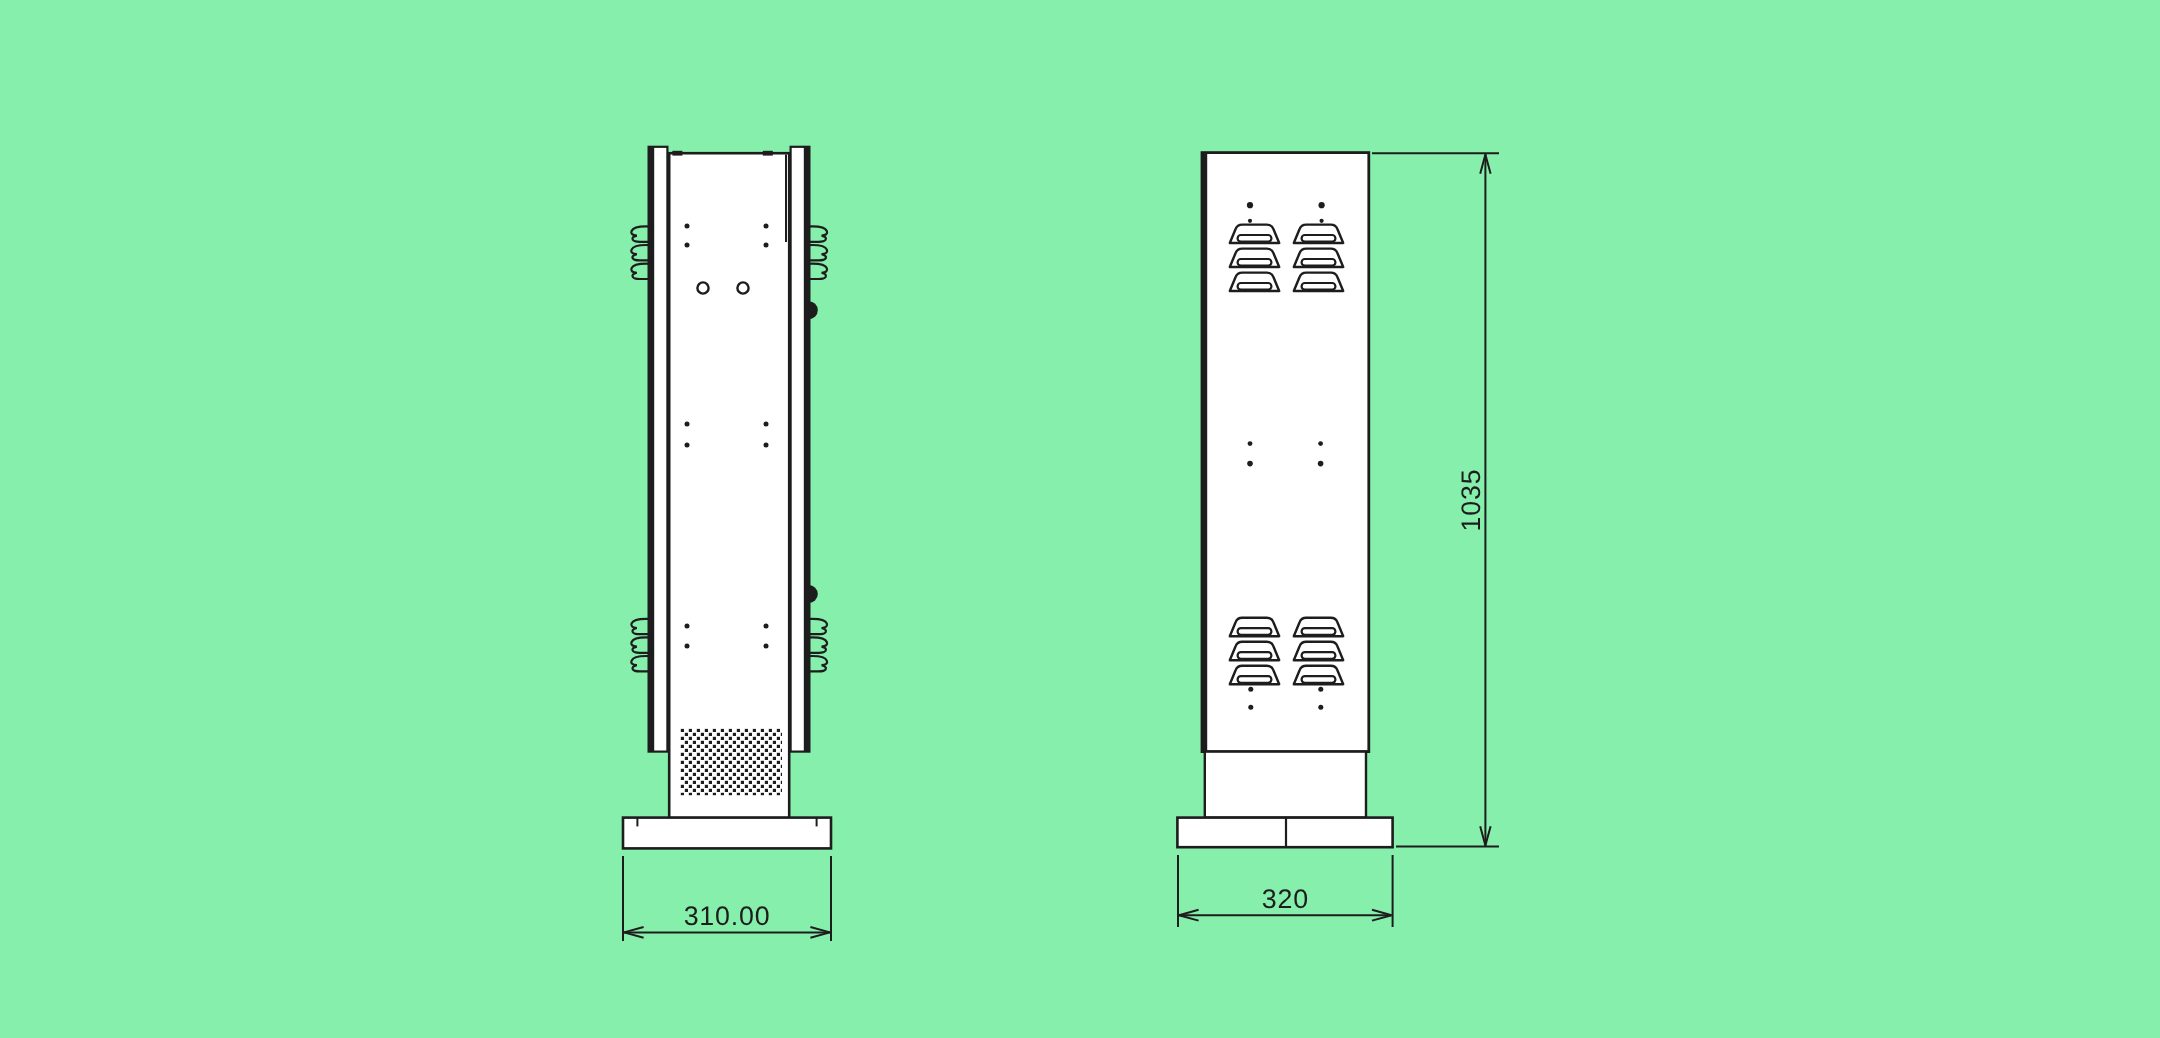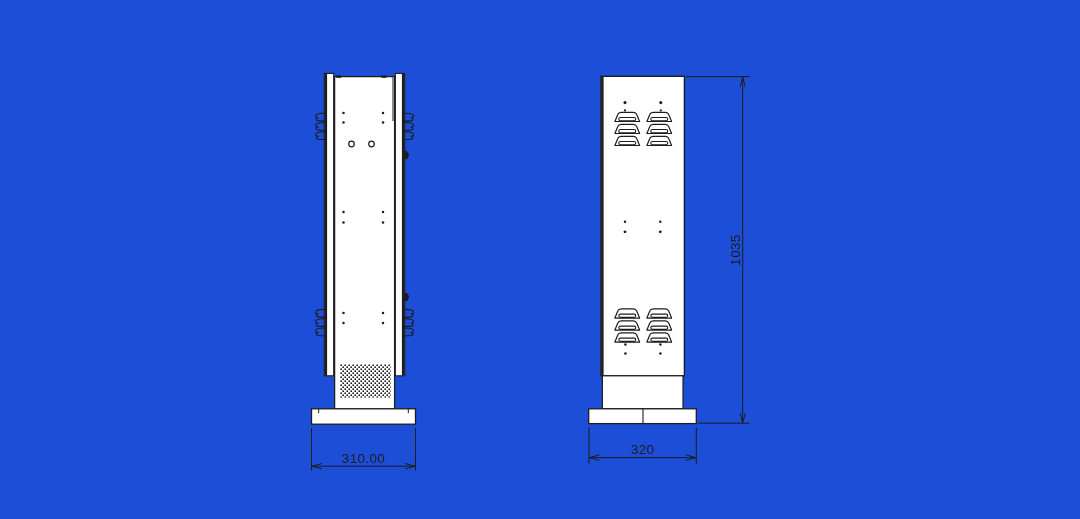--- a/index.html
+++ b/index.html
@@ -1,16 +1,16 @@
 <!DOCTYPE html>
 <html><head>
 <meta charset="utf-8">
 <style>
   html,body{margin:0;padding:0;background:#ffffff;}
-  .canvas{position:relative;width:1080px;height:519px;background:#1d4ed8;overflow:hidden;
+  .canvas{position:relative;width:1080px;height:519px;background:#86efac;overflow:hidden;
           font-family:"Liberation Sans",sans-serif;}
   svg{display:block;}
   .dim-text{font-family:"Liberation Sans",sans-serif;font-size:13.4px;fill:#1d1d1d;
             stroke:none;letter-spacing:0.4px;}
 </style>
 </head>
 <body>
 
 <div class="canvas">
 <svg width="1080" height="519" viewBox="0 0 1080 519">

